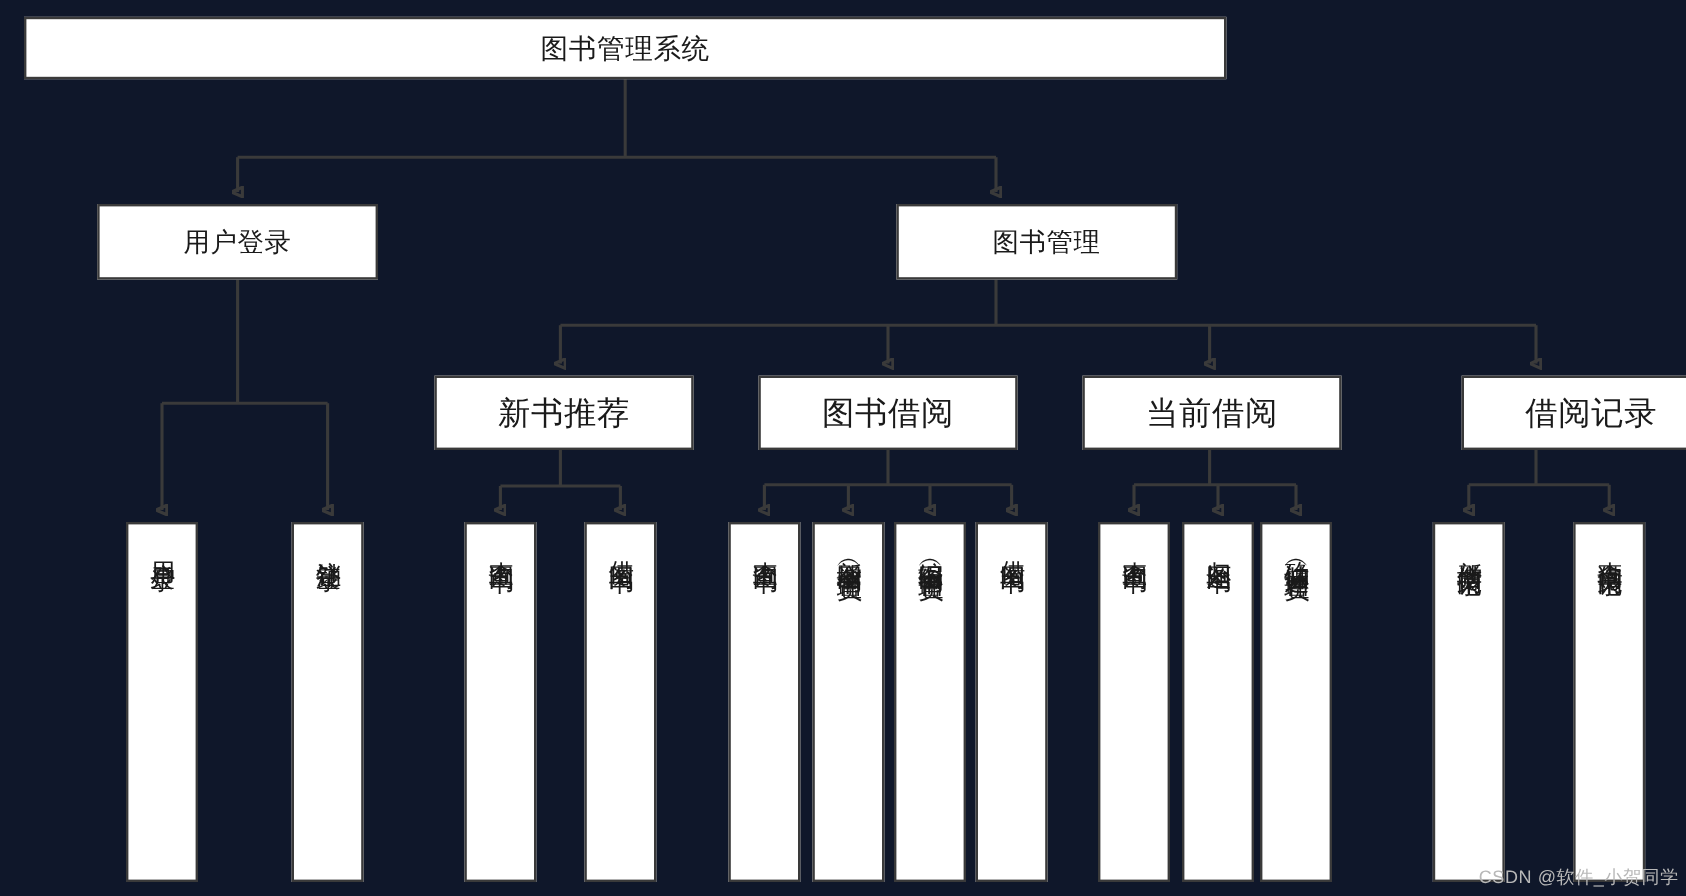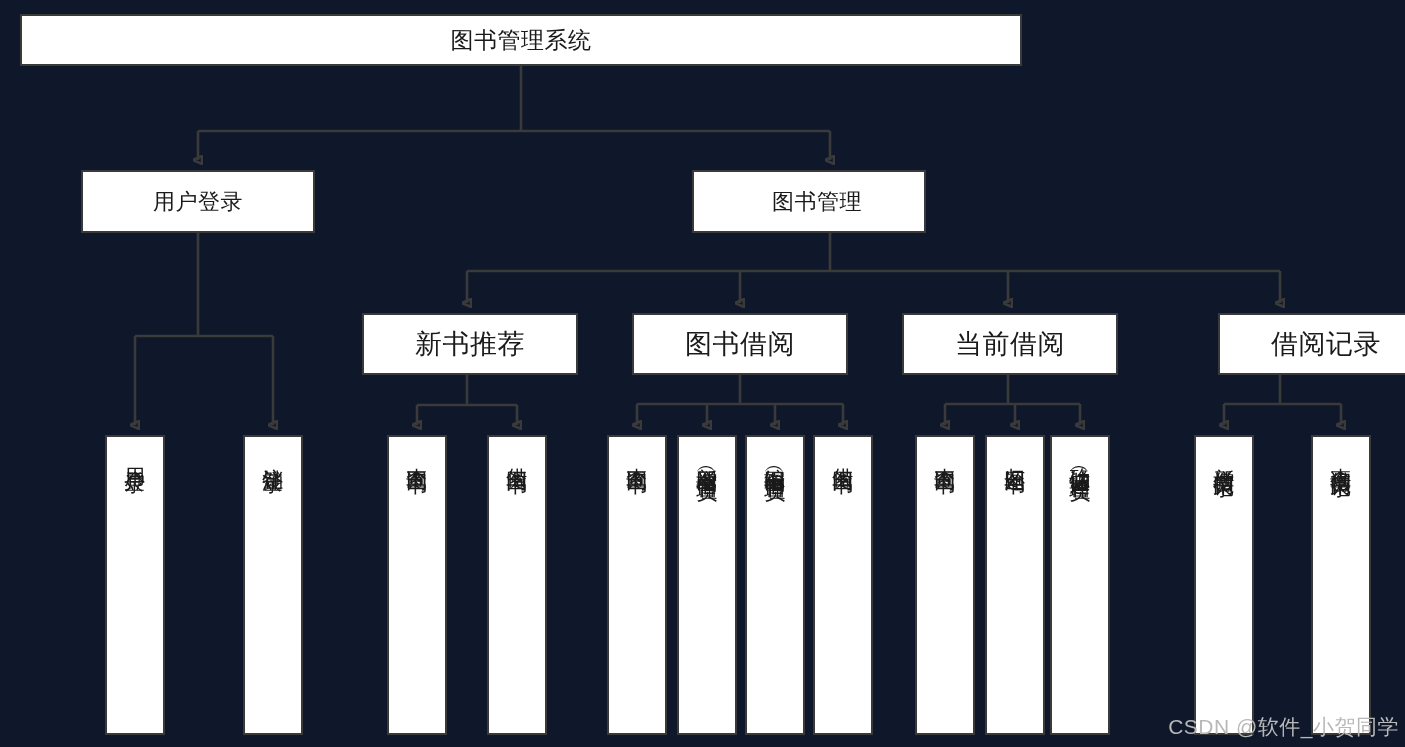--- a/index.html
+++ b/index.html
@@ -61,21 +61,21 @@
   svg.edges line, svg.edges path {
     stroke: #3a3a3a;
     stroke-width: 2.6;
     fill: none;
   }
 
   .watermark {
     position: absolute;
     right: 6px;
     bottom: 6px;
-    font-size: 21px;
+    font-size: 15px;
     color: #b8b8b8;
     letter-spacing: 0.5px;
     white-space: nowrap;
   }
 </style>
 </head>
 <body>
 
 <div id="canvas">
 
@@ -127,21 +127,21 @@
     <line x1="1341" y1="404" x2="1341" y2="425" marker-end="url(#arrow)"></line>
   </svg>
 
   <div class="node root" style="left:20px; top:14px; width:1002px; height:52px;">
     <span class="node-label">图书管理系统</span>
   </div>
 
   <div class="node lvl1" style="left:81px; top:170px; width:234px; height:63px;">
     <span class="node-label">用户登录</span>
   </div>
-  <div class="node lvl1" style="left:692px; top:170px; width:234px; height:63px;padding-left:16px;">
+  <div class="node lvl1" style="left:747px; top:170px; width:234px; height:63px;padding-left:16px;">
     <span class="node-label">图书管理</span>
   </div>
 
   <div class="node lvl2" style="left:362px; top:313px; width:216px; height:62px;">
     <span class="node-label">新书推荐</span>
   </div>
   <div class="node lvl2" style="left:632px; top:313px; width:216px; height:62px;">
     <span class="node-label">图书借阅</span>
   </div>
   <div class="node lvl2" style="left:902px; top:313px; width:216px; height:62px;">

